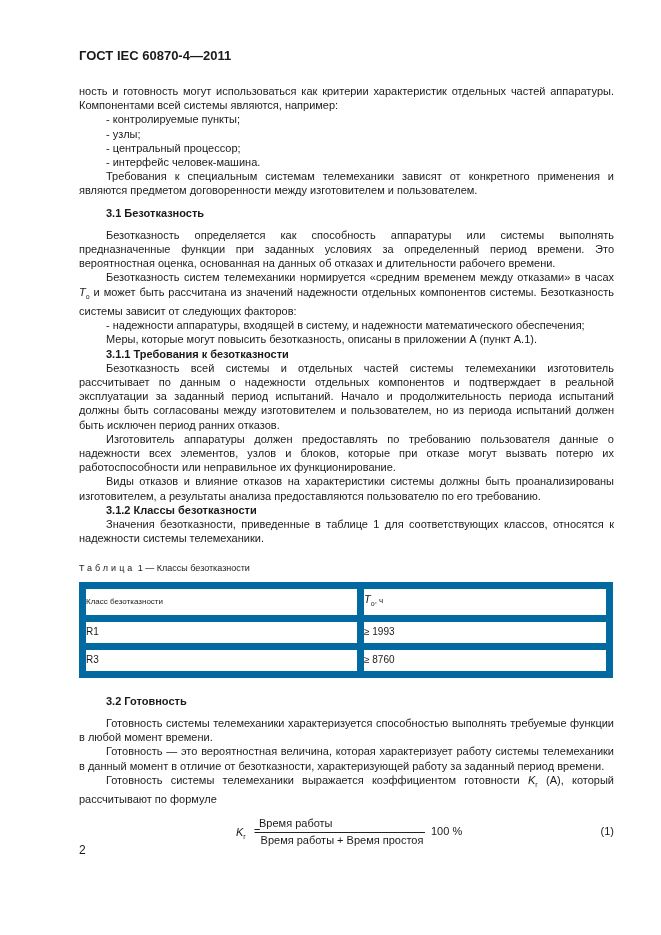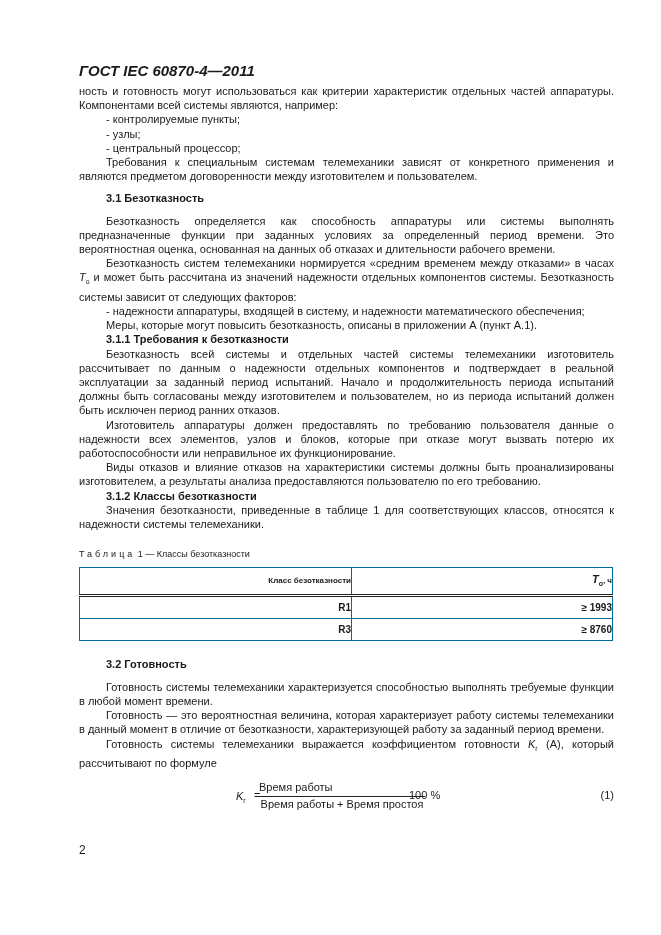--- a/index.html
+++ b/index.html
@@ -1,54 +1,55 @@
 <!DOCTYPE html>
 <html><head>
 <meta charset="utf-8">
 <style>
   html, body { margin: 0; padding: 0; background: #ffffff; }
   body { width: 661px; height: 935px; position: relative; overflow: hidden;
          font-family: "Liberation Sans", sans-serif; color: #1a1a1a; }
-  .header { position: absolute; left: 79px; top: 62px; font-weight: bold; font-size: 15px; font-style: italic; }
+  .header { position: absolute; left: 79px; top: 48px; font-weight: bold; font-size: 13px; }
   .content { position: absolute; left: 79px; top: 84px; width: 535px; font-size: 11px; line-height: 14.2px; }
   p { margin: 0; text-align: justify; }
   .ind { text-indent: 27px; }
   .li { padding-left: 27px; }
   .h2 { font-weight: bold; padding-left: 27px; margin: 8px 0 8px 0; }
   .h3 { font-weight: bold; padding-left: 27px; }
   .tcap { font-size: 9px; margin-top: 16px; margin-bottom: 6px; letter-spacing: 0; }
   .tcap .sp { letter-spacing: 3px; }
   table { border-collapse: collapse; width: 534px; font-size: 10px; margin-left: 0; }
-  td, th { border: 1px solid #0369a1; text-align: right; padding: 0; height: 21px; font-weight: bold; }
+  td, th { border: 7px solid #0369a1; text-align: left; padding: 0; height: 21px; font-weight: normal; }
   th { height: 26px; font-size: 8px; border-bottom: 3px double #222; }
   th.to { font-size: 11px; }
   th.to i { font-style: italic; }
   th.to sub { font-size: 7px; }
   td.c1, th.c1 { width: 271px; }
   .formula { position: relative; height: 40px; margin-top: 10px; }
   .f-lhs { position: absolute; left: 157px; top: 9px; font-style: italic; }
   .f-lhs sub { font-style: normal; font-size: 7px; }
   .f-eq { position: absolute; left: 175px; top: 8px; }
   .f-num { position: absolute; left: 180px; width: 166px; top: 0px; text-align: left; }
   .f-bar { position: absolute; left: 180px; width: 166px; top: 16px; border-top: 1px solid #222; }
   .f-den { position: absolute; left: 180px; width: 166px; top: 17px; text-align: center; }
-  .f-mult { position: absolute; left: 330px; top: 8px; }
+  .f-mult { position: absolute; left: 352px; top: 8px; }
   .f-no { position: absolute; right: 0; top: 8px; }
   .pagenum { position: absolute; left: 79px; top: 843px; font-size: 12px; }
 </style>
 </head>
 <body>
 
 <div class="header">ГОСТ IEC 60870-4—2011</div>
 
 <div class="content">
   <p>ность и готовность могут использоваться как критерии характеристик отдельных частей аппаратуры. Компонентами всей системы являются, например:</p>
   <p class="li">- контролируемые пункты;</p>
   <p class="li">- узлы;</p>
   <p class="li">- центральный процессор;</p>
+  <p class="li">- интерфейс человек-машина.</p>
   <p class="ind">Требования к специальным системам телемеханики зависят от конкретного применения и являются предметом договоренности между изготовителем и пользователем.</p>
 
   <p class="h2">3.1 Безотказность</p>
   <p class="ind">Безотказность определяется как способность аппаратуры или системы выполнять предназначенные функции при заданных условиях за определенный период времени. Это вероятностная оценка, основанная на данных об отказах и длительности рабочего времени.</p>
   <p class="ind"><span>Безотказность систем телемеханики нормируется «средним временем между отказами» в часах </span><i>T</i><sub style="font-size:7px">о</sub><span> и может быть рассчитана из значений надежности отдельных компонентов системы. Безотказность системы зависит от следующих факторов:</span></p>
   <p class="li">- надежности аппаратуры, входящей в систему, и надежности математического обеспечения;</p>
   <p class="ind">Меры, которые могут повысить безотказность, описаны в приложении А (пункт А.1).</p>
 
   <p class="h3">3.1.1 Требования к безотказности</p>
   <p class="ind">Безотказность всей системы и отдельных частей системы телемеханики изготовитель рассчитывает по данным о надежности отдельных компонентов и подтверждает в реальной эксплуатации за заданный период испытаний. Начало и продолжительность периода испытаний должны быть согласованы между изготовителем и пользователем, но из периода испытаний должен быть исключен период ранних отказов.</p>

